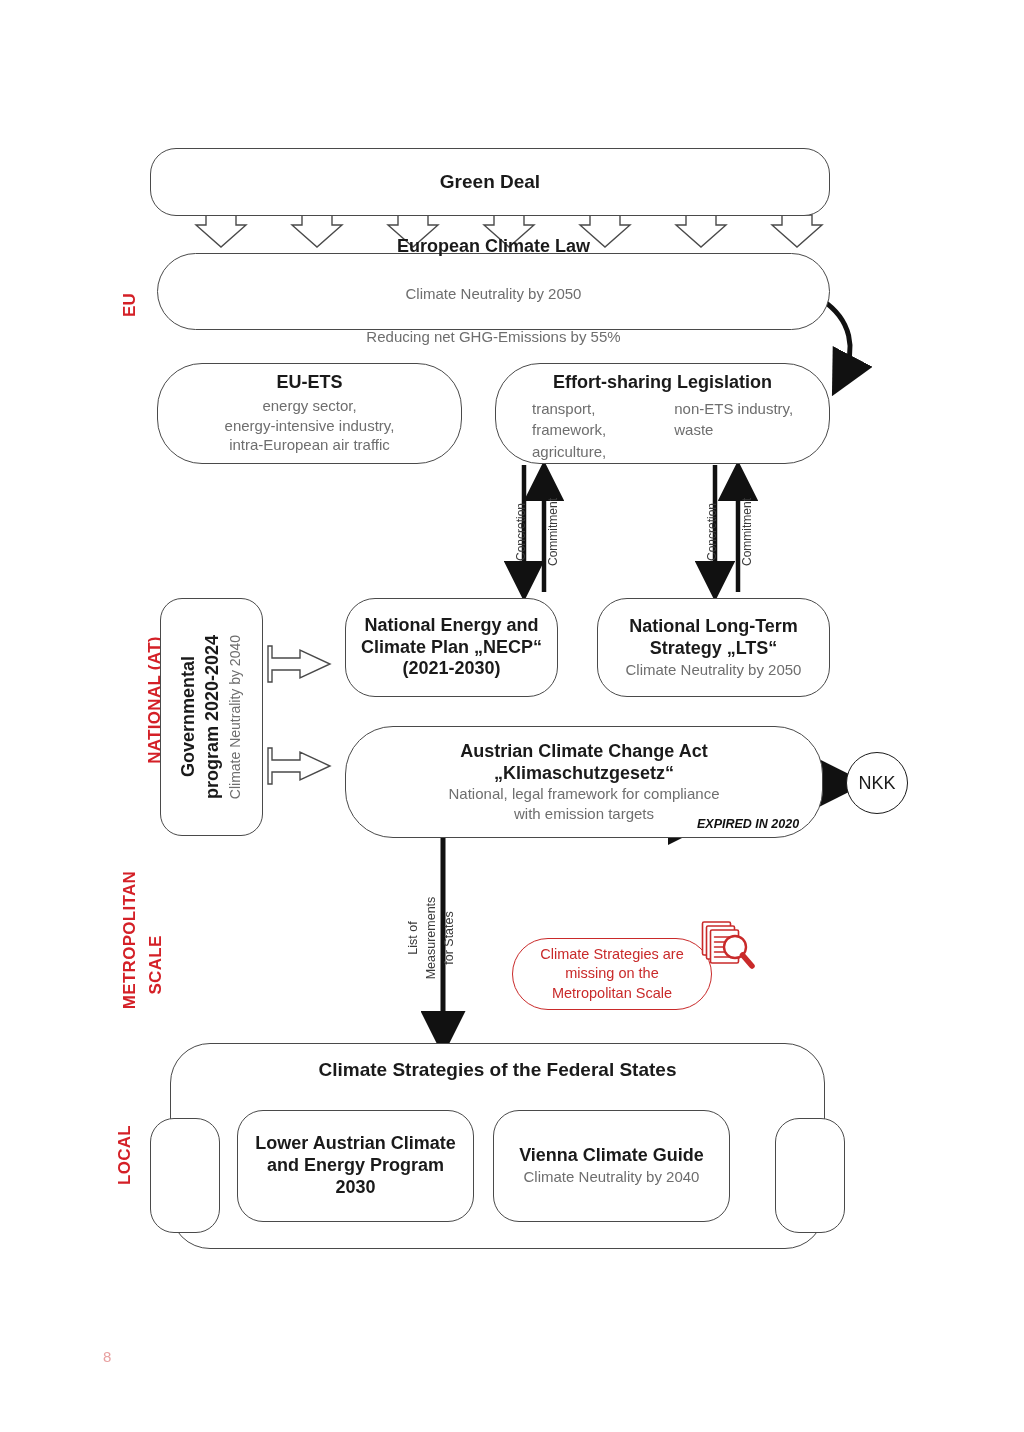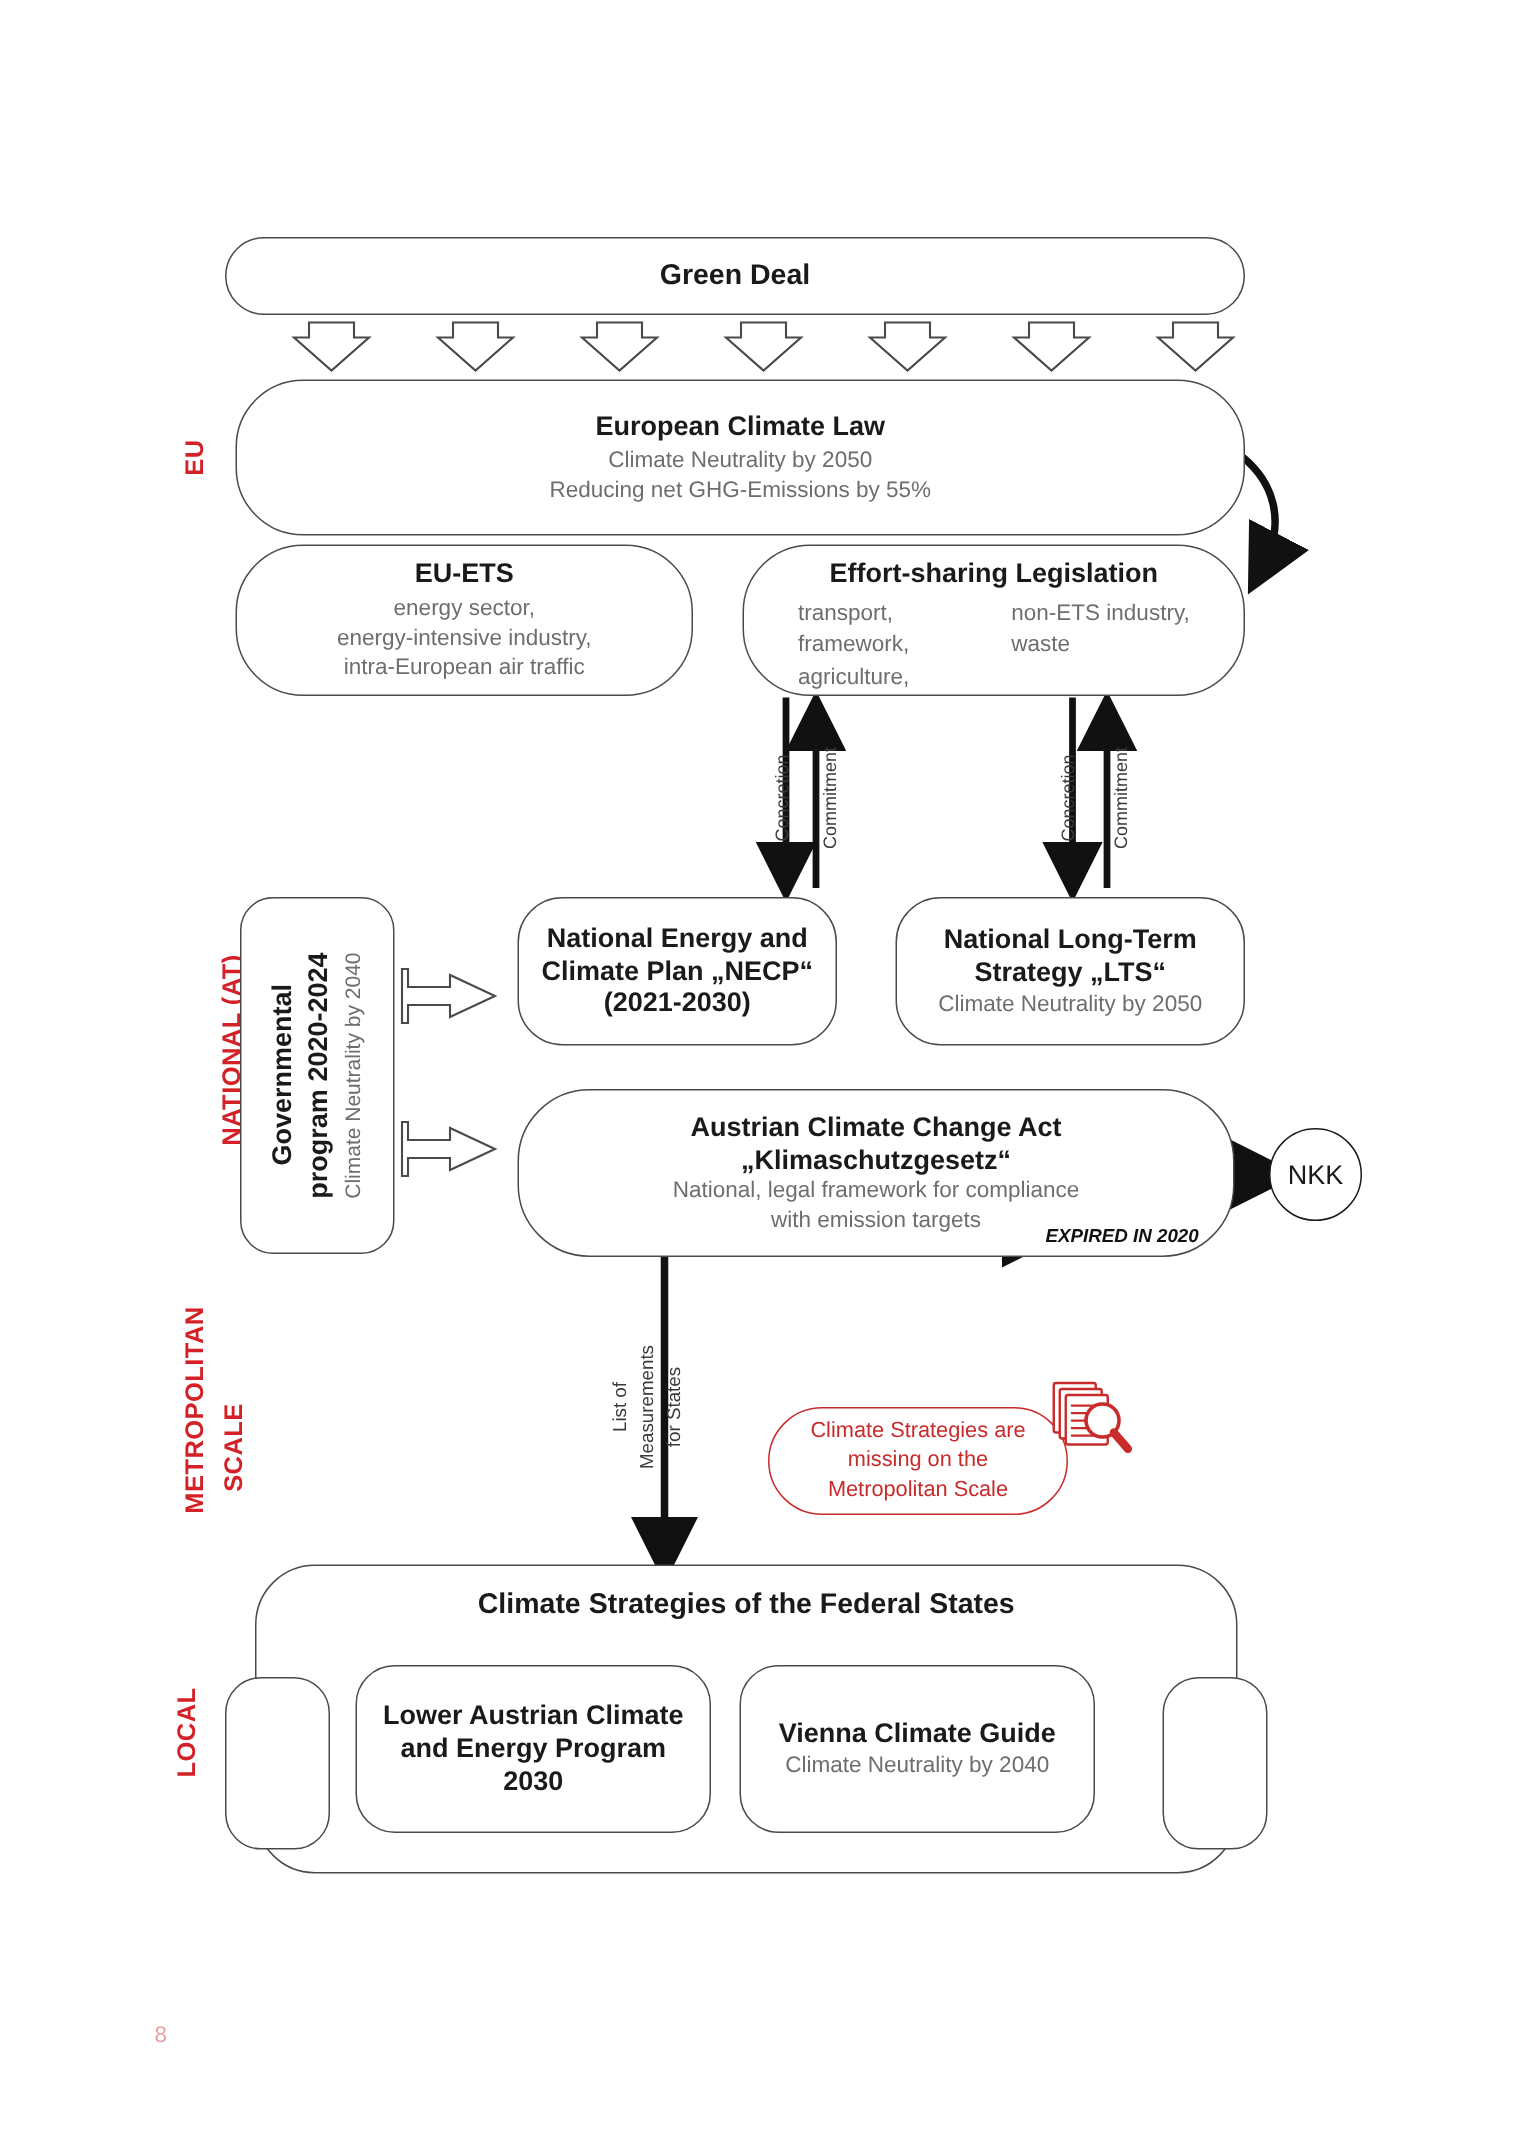--- a/index.html
+++ b/index.html
@@ -165,25 +165,25 @@
 
   <div class="axis-label" style="left:100px; top:295px; width:60px; font-size:17px; transform:rotate(-90deg);">EU</div>
 
   <div class="axis-label" style="left:55px; top:690px; width:200px; font-size:17px; transform:rotate(-90deg);">NATIONAL (AT)</div>
 
   <div class="axis-label" style="left:30px; top:930px; width:200px; font-size:17px; transform:rotate(-90deg);">METROPOLITAN</div>
   <div class="axis-label" style="left:56px; top:955px; width:200px; font-size:17px; transform:rotate(-90deg);">SCALE</div>
 
   <div class="axis-label" style="left:65px; top:1145px; width:120px; font-size:17px; transform:rotate(-90deg);">LOCAL</div>
 
-  <div class="rbox" style="left:150px; top:158px; width:680px; height:52px; border-radius:26px;">
+  <div class="rbox" style="left:150px; top:148px; width:680px; height:68px; border-radius:26px;">
     <div class="ttl" style="font-size:19px;">Green Deal</div>
   </div>
 
-  <div class="rbox" style="left:157px; top:253px; width:673px; height:104px; border-radius:45px;">
+  <div class="rbox" style="left:157px; top:253px; width:673px; height:77px; border-radius:45px;gap:24px;">
     <div class="ttl" style="font-size:18px;">European Climate Law</div>
     <div class="sub" style="font-size:15px; margin-top:2px;">Climate Neutrality by 2050</div>
     <div class="sub" style="font-size:15px;">Reducing net GHG-Emissions by 55%</div>
   </div>
 
   <div class="rbox" style="left:157px; top:363px; width:305px; height:101px; border-radius:45px;">
     <div class="ttl" style="font-size:18px;">EU-ETS</div>
     <div class="sub" style="font-size:15px; margin-top:2px;">energy sector,</div>
     <div class="sub" style="font-size:15px;">energy-intensive industry,</div>
     <div class="sub" style="font-size:15px;">intra-European air traffic</div>

